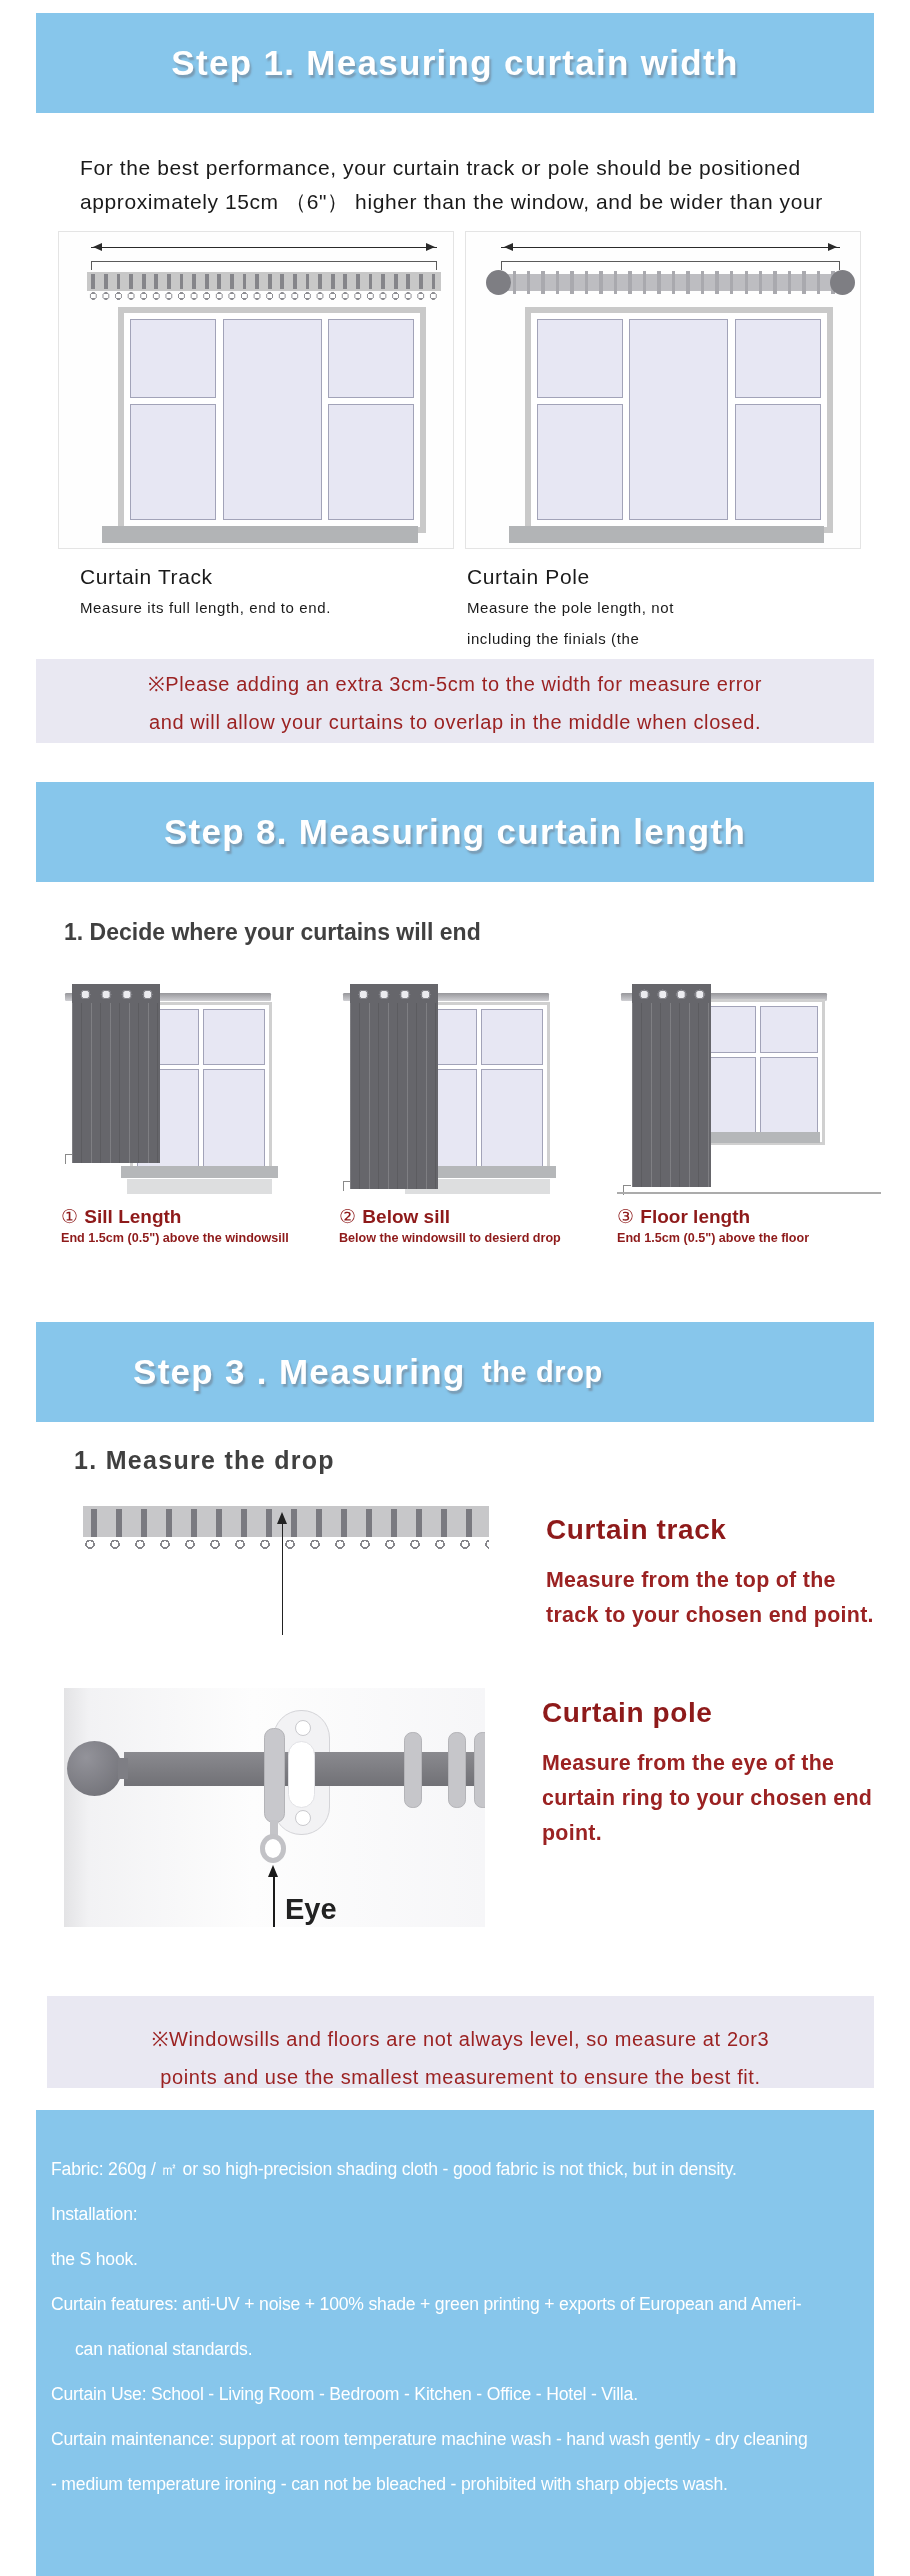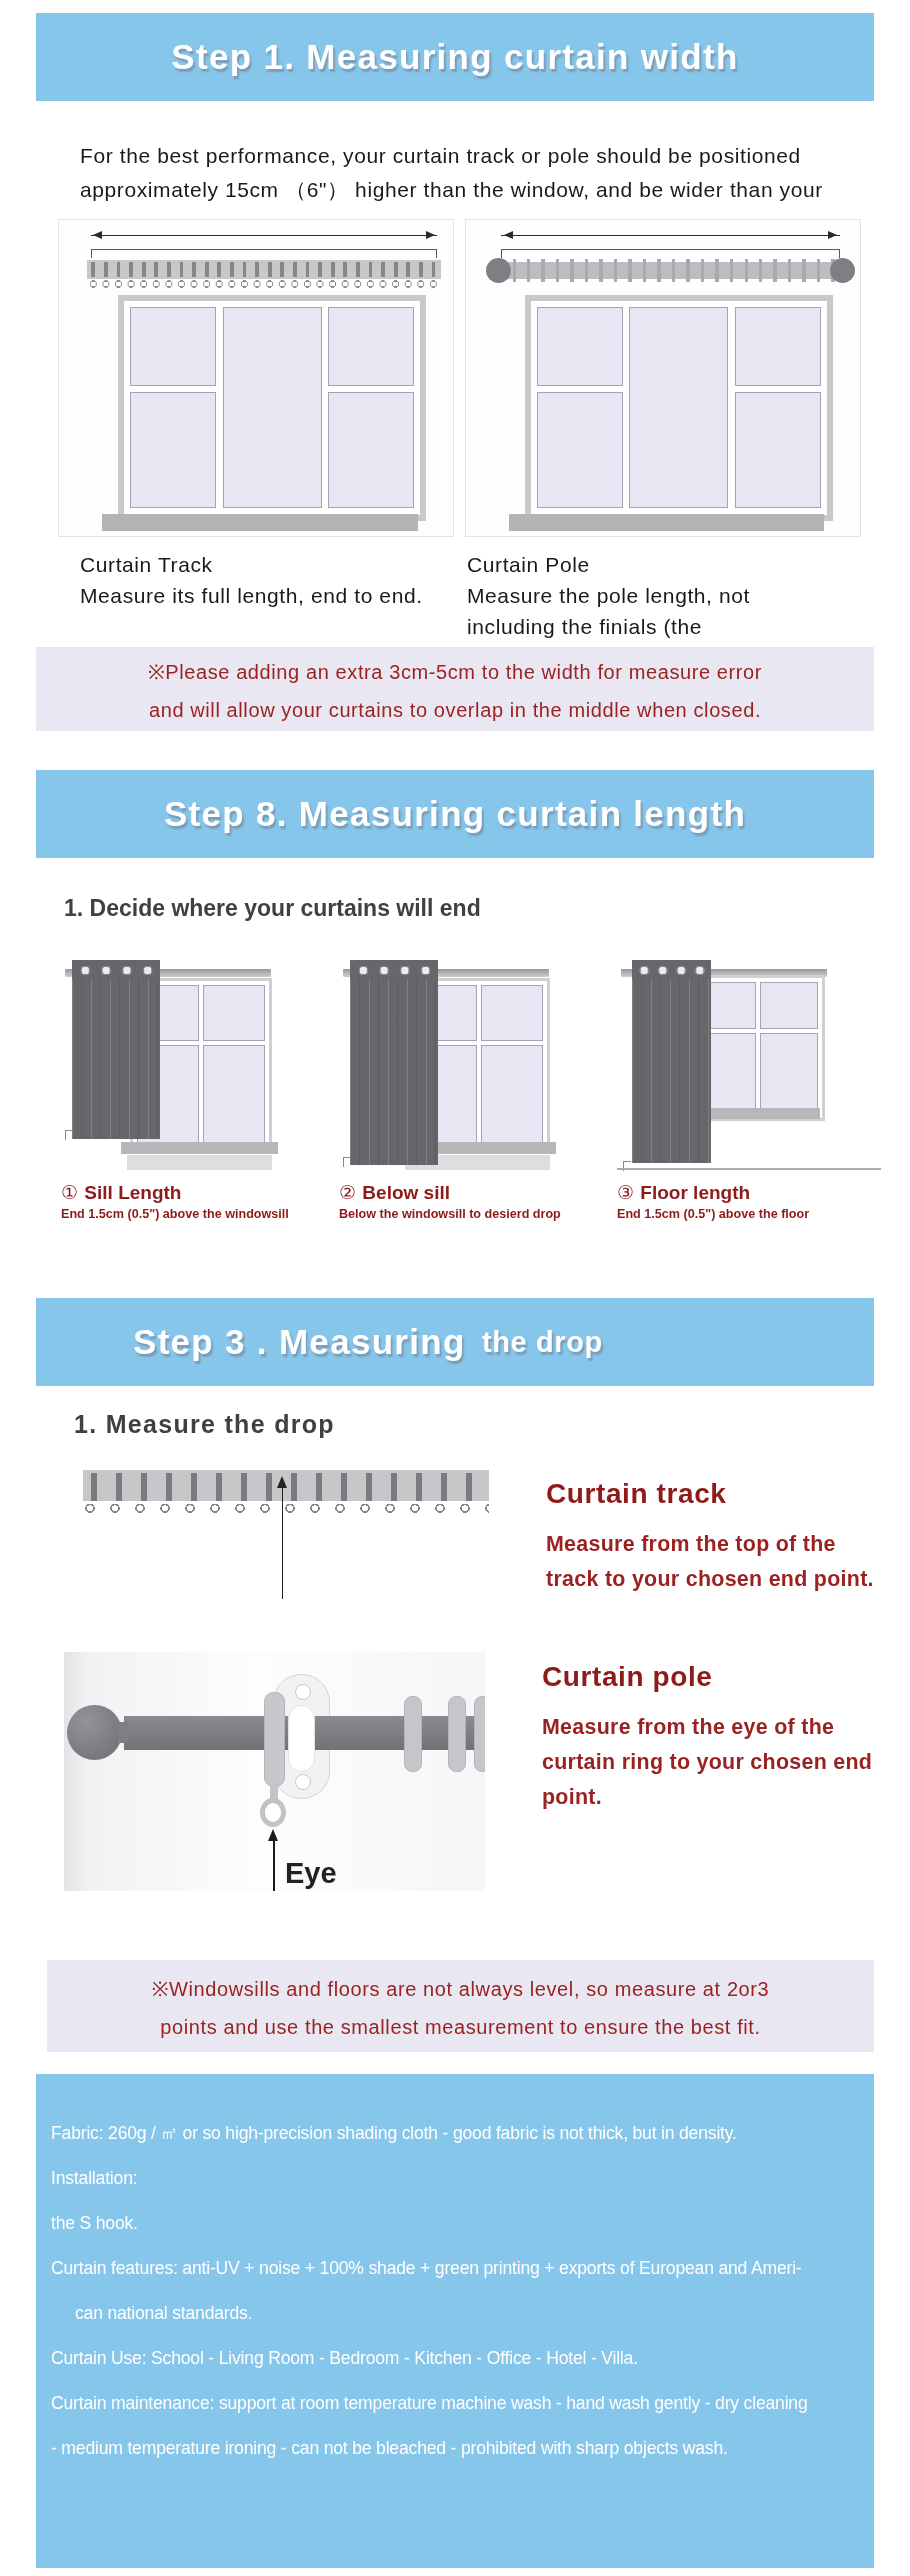--- a/index.html
+++ b/index.html
@@ -2,21 +2,21 @@
 <html style="font-size:10px"><head>
 <meta charset="utf-8">
 <style>
   html,body{margin:0;padding:0;background:#fff;}
   .page{position:relative;width:910px;height:2576px;background:#fff;overflow:hidden;
         font-family:"Liberation Sans",sans-serif;color:#1a1a1a;}
   .content{padding:0 36px;}
   .pre{white-space:pre-line;}
 
   
-  .banner{height:88px;background:#87C6EB;display:flex;align-items:center;justify-content:center;}
+  .banner{height:100px;background:#87C6EB;display:flex;align-items:center;justify-content:center;}
   .banner .btxt{color:#fff;font-weight:bold;font-size:35px;letter-spacing:1.3px;
                 text-shadow:1.9px 2.5px 1.9px rgba(110,120,135,.55);}
   .banner1{margin-top:12.6px;}
   .banner2{margin-top:39px;}
   .banner3{margin-top:74px;justify-content:flex-start;padding-left:97px;box-sizing:border-box;}
   .banner3 .bsub{font-size:29px;margin-left:16.4px;letter-spacing:0.6px;}
 
   
   .intro{margin:38px 0 0 44px;font-size:21px;line-height:34px;letter-spacing:0.6px;}
   .diagram-row{margin:12.6px 0 0 22px;display:flex;gap:10.7px;}
@@ -46,26 +46,26 @@
   .w-col{flex:1;display:flex;flex-direction:column;gap:6.3px;}
   .w-col.mid{flex:1.15;}
   .pane{background:#E7E7F3;border:1.3px solid #A2A3B8;}
   .pane.small{height:38%;}
   .pane.tall{flex:1;}
   .sill1{position:absolute;top:294px;left:11%;width:80%;height:16.4px;background:#B2B4B6;}
 
   .captions{display:flex;margin:12.6px 0 0 44px;}
   .caption{width:387px;}
   .cap-title{margin:0;font-size:21px;line-height:30px;letter-spacing:0.6px;}
-  .cap-body{margin:0;font-size:21px;line-height:31px;letter-spacing:0.6px;}
+  .cap-body{margin:0;font-size:15px;line-height:31px;letter-spacing:0.6px;}
 
   
   .note{margin-top:5px;height:84px;background:#E9E8F2;color:#9B2222;font-size:20px;line-height:38px;
         letter-spacing:0.6px;text-align:center;padding-top:6.3px;box-sizing:border-box;}
-  .note2{margin-top:69px;height:92px;padding-top:10px;margin-left:11px;}
+  .note2{margin-top:69px;height:92px;padding-top:24px;margin-left:11px;}
 
   
   .heading{margin:0;font-weight:bold;color:#404040;}
   .heading1{margin:36px 0 0 28px;font-size:23px;line-height:28px;}
   .heading2{margin:22.6px 0 0 38px;font-size:25px;line-height:31px;letter-spacing:1.3px;}
 
   
   .len-row{display:flex;gap:14px;margin:31px 0 0 25px;}
   .len-col{width:264px;}
   .len-diagram{position:relative;width:264px;height:220px;overflow:hidden;}

